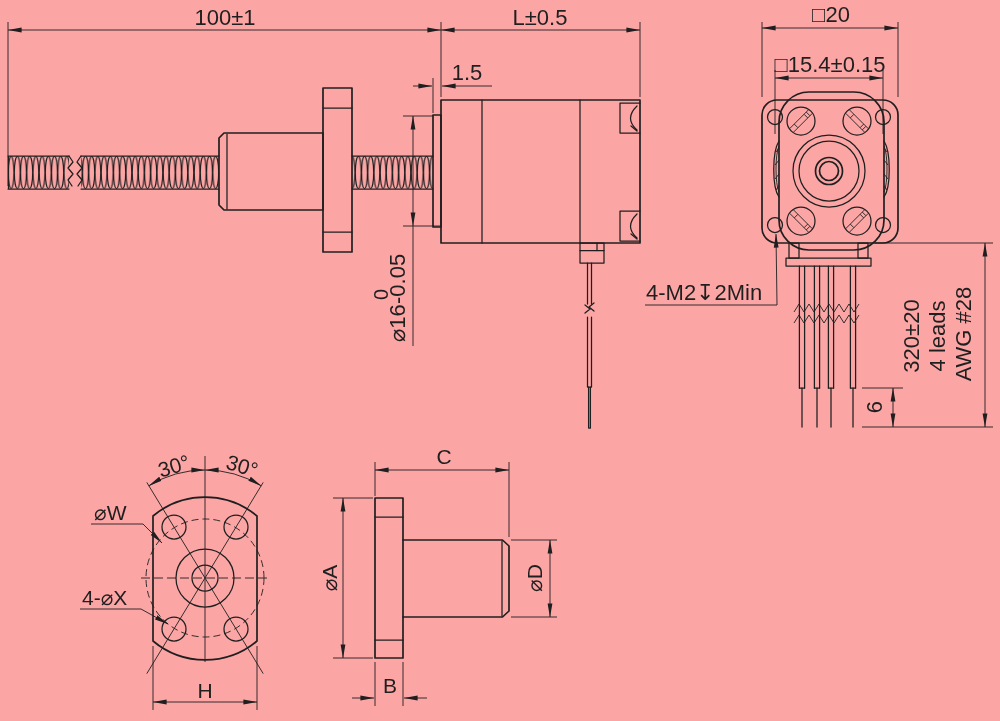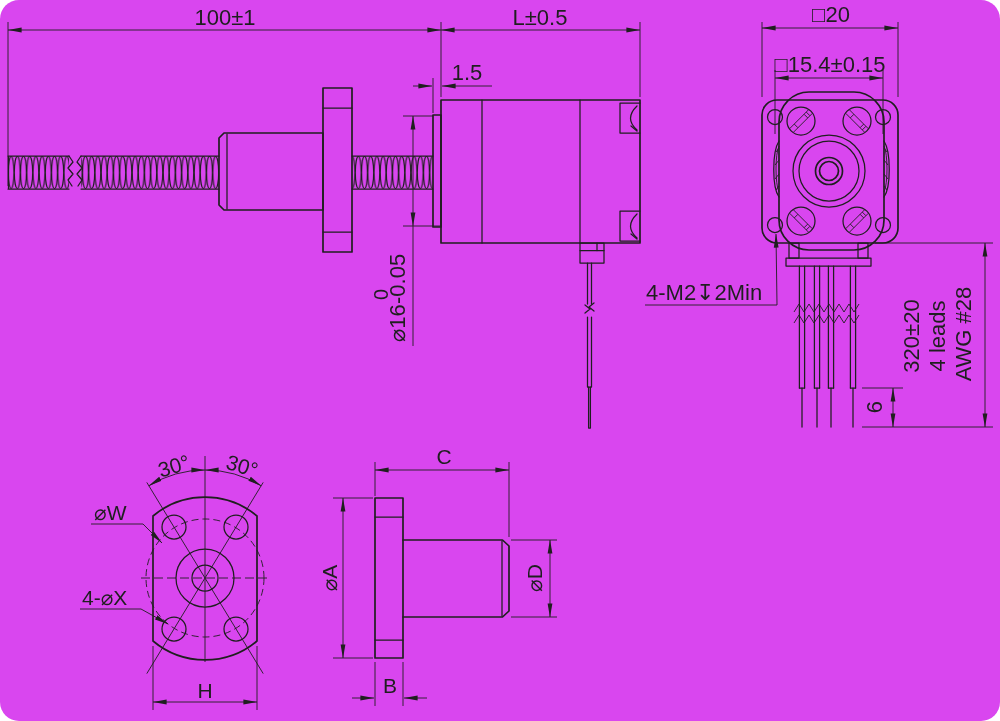--- a/index.html
+++ b/index.html
@@ -1,17 +1,17 @@
 <!DOCTYPE html>
 <html><head>
 <meta charset="utf-8">
 <style>
   html,body{margin:0;padding:0;background:#ffffff;}
-  .stage{position:relative;width:1000px;height:721px;background:#d946ef;overflow:hidden;
-         font-family:"Liberation Sans", sans-serif;border-radius:19px;}
+  .stage{position:relative;width:1000px;height:721px;background:#fca5a5;overflow:hidden;
+         font-family:"Liberation Sans", sans-serif;}
   svg{display:block}
   .o  {stroke:#1f1f1f;stroke-width:1.7;fill:none;stroke-linejoin:round;stroke-linecap:round;}
   .o2 {stroke:#1f1f1f;stroke-width:1.25;fill:none;stroke-linejoin:round;stroke-linecap:round;}
   .t  {stroke:#1f1f1f;stroke-width:0.9;fill:none;stroke-linecap:butt;}
   .dash {stroke-dasharray:7 4;}
   .cdash{stroke-dasharray:9 4;}
   .tx {fill:#1f1f1f;font-family:"Liberation Sans",sans-serif;font-size:22px;}
   .tx2{fill:#1f1f1f;font-family:"Liberation Sans",sans-serif;font-size:21px;}
   .tx3{fill:#1f1f1f;font-family:"Liberation Sans",sans-serif;font-size:20px;}
 </style>

